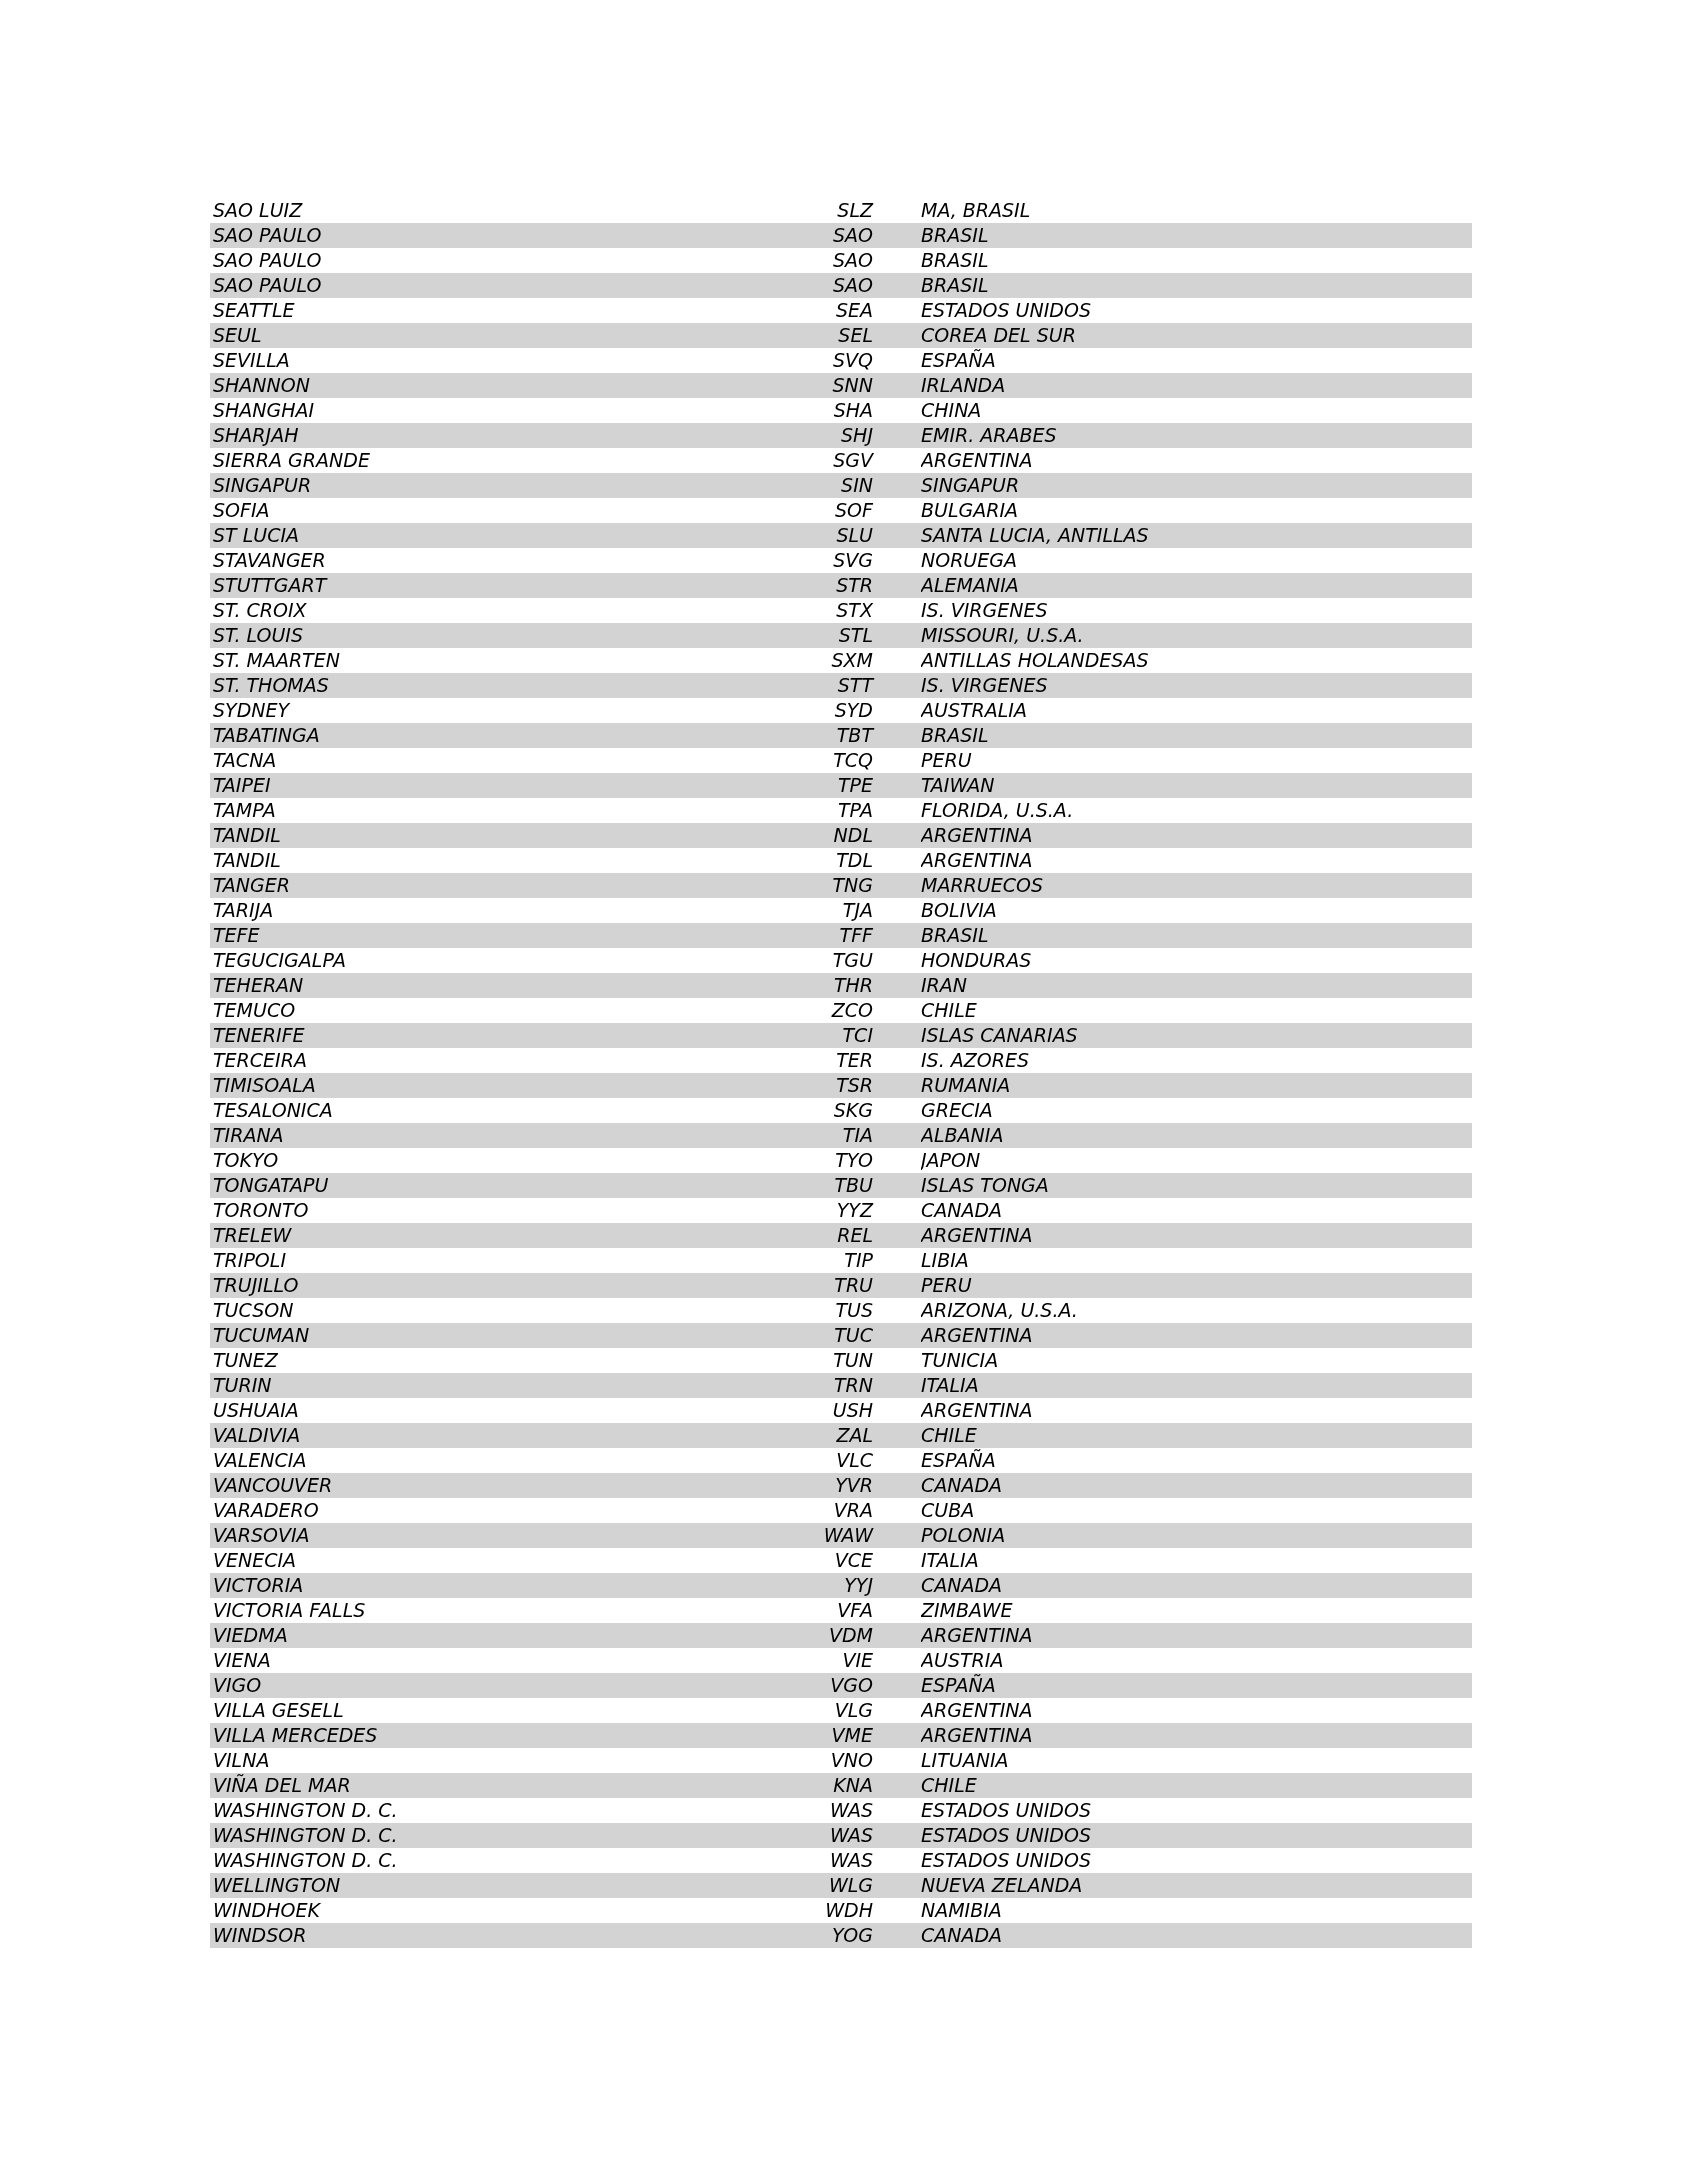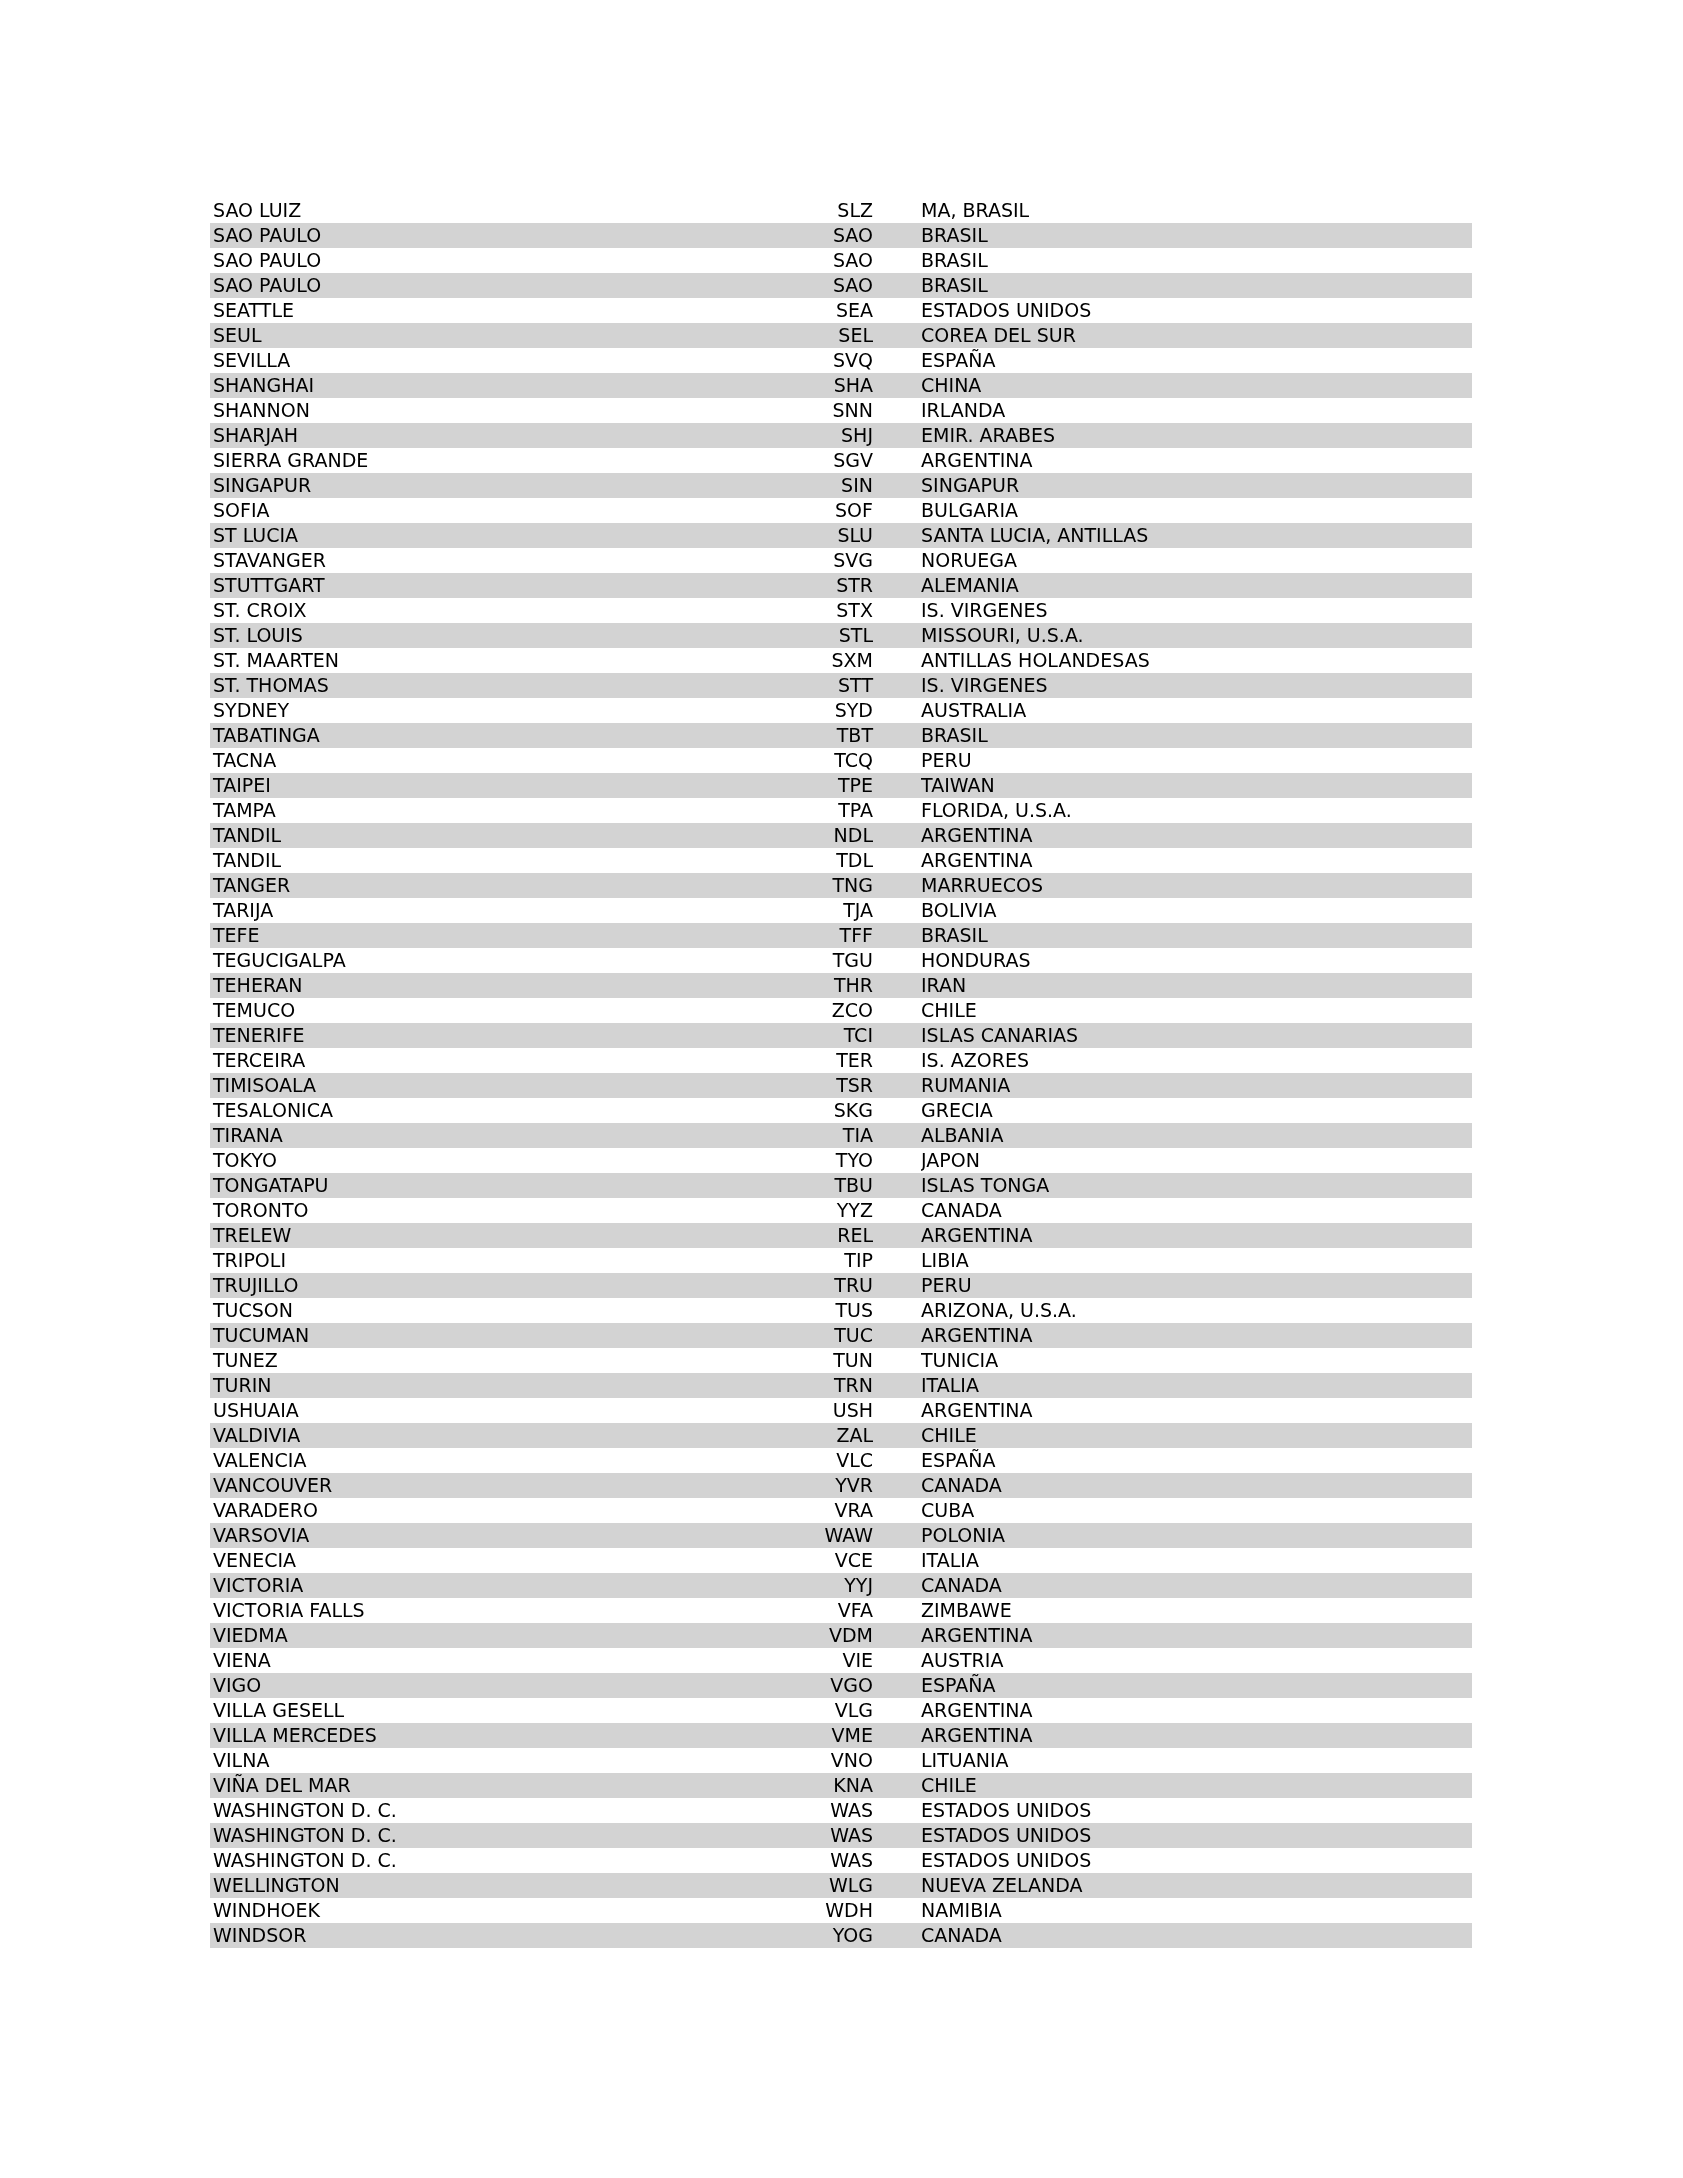--- a/index.html
+++ b/index.html
@@ -14,20 +14,21 @@
     font-family: "DejaVu Sans", "Liberation Sans", sans-serif;
     color: #000000;
     --stripe: #d3d3d3;
   }
   .page {
     position: absolute;
     left: 0; top: 0;
     width: 1683px;
     height: 2091px;
     background: #ffffff;
+    font-style: italic;
   }
   .airport-table {
     position: absolute;
     left: 210px;
     top: 198px;
     width: 1262px;
   }
   .trow {
     display: grid;
     grid-template-columns: 554px 109px 48px auto;
@@ -98,32 +99,32 @@
     <div class="cell-country">COREA DEL SUR</div>
   </div>
 
   <div class="trow">
     <div class="cell-city">SEVILLA</div>
     <div class="cell-code">SVQ</div>
     <div class="cell-country">ESPAÑA</div>
   </div>
 
   <div class="trow">
+    <div class="cell-city">SHANNON</div>
+    <div class="cell-code">SNN</div>
+    <div class="cell-country">IRLANDA</div>
+  </div>
+
+  <div class="trow">
     <div class="cell-city">SHANGHAI</div>
     <div class="cell-code">SHA</div>
     <div class="cell-country">CHINA</div>
   </div>
 
   <div class="trow">
-    <div class="cell-city">SHANNON</div>
-    <div class="cell-code">SNN</div>
-    <div class="cell-country">IRLANDA</div>
-  </div>
-
-  <div class="trow">
     <div class="cell-city">SHARJAH</div>
     <div class="cell-code">SHJ</div>
     <div class="cell-country">EMIR. ARABES</div>
   </div>
 
   <div class="trow">
     <div class="cell-city">SIERRA GRANDE</div>
     <div class="cell-code">SGV</div>
     <div class="cell-country">ARGENTINA</div>
   </div>

